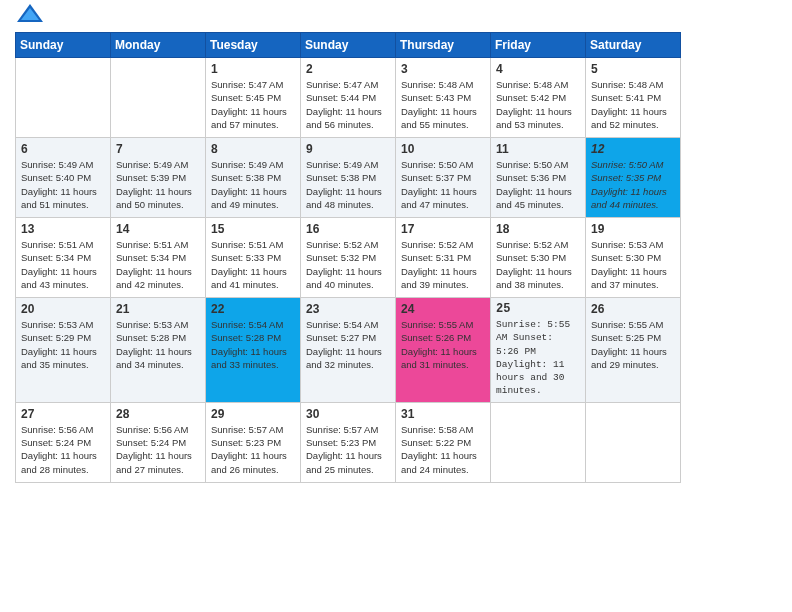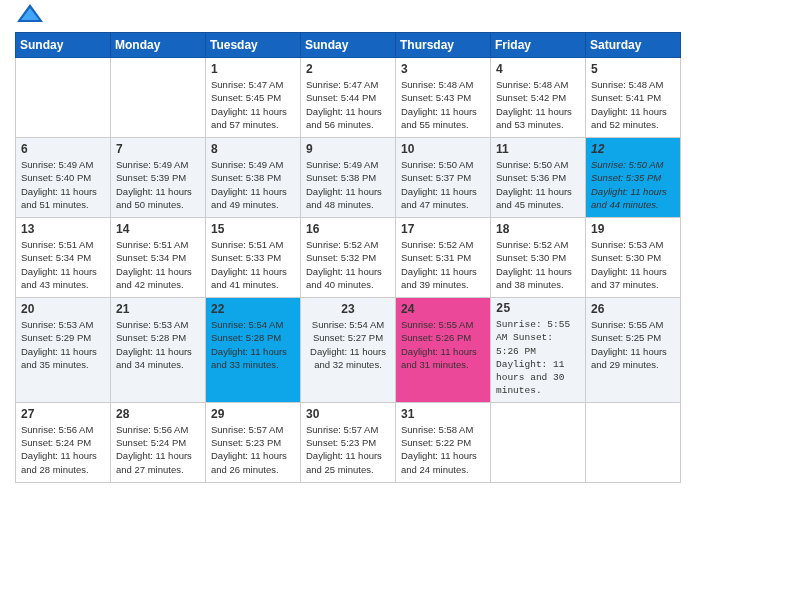--- a/index.html
+++ b/index.html
@@ -262,21 +262,21 @@
             <div class="day-info">Sunrise: 5:53 AM
 Sunset: 5:28 PM
 Daylight: 11 hours and 34 minutes.</div>
           </td>
           <td style="background: #0ea5e9;">
             <span class="day-number">22</span>
             <div class="day-info">Sunrise: 5:54 AM
 Sunset: 5:28 PM
 Daylight: 11 hours and 33 minutes.</div>
           </td>
-          <td style="background: rgb(240, 244, 248); text-align: center;">
+          <td style="background: rgb(240, 244, 248);">
             <span class="day-number">23</span>
             <div class="day-info">Sunrise: 5:54 AM
 Sunset: 5:27 PM
 Daylight: 11 hours and 32 minutes.</div>
           </td>
           <td style="background: #ec4899;">
             <span class="day-number">24</span>
             <div class="day-info">Sunrise: 5:55 AM
 Sunset: 5:26 PM
 Daylight: 11 hours and 31 minutes.</div>

